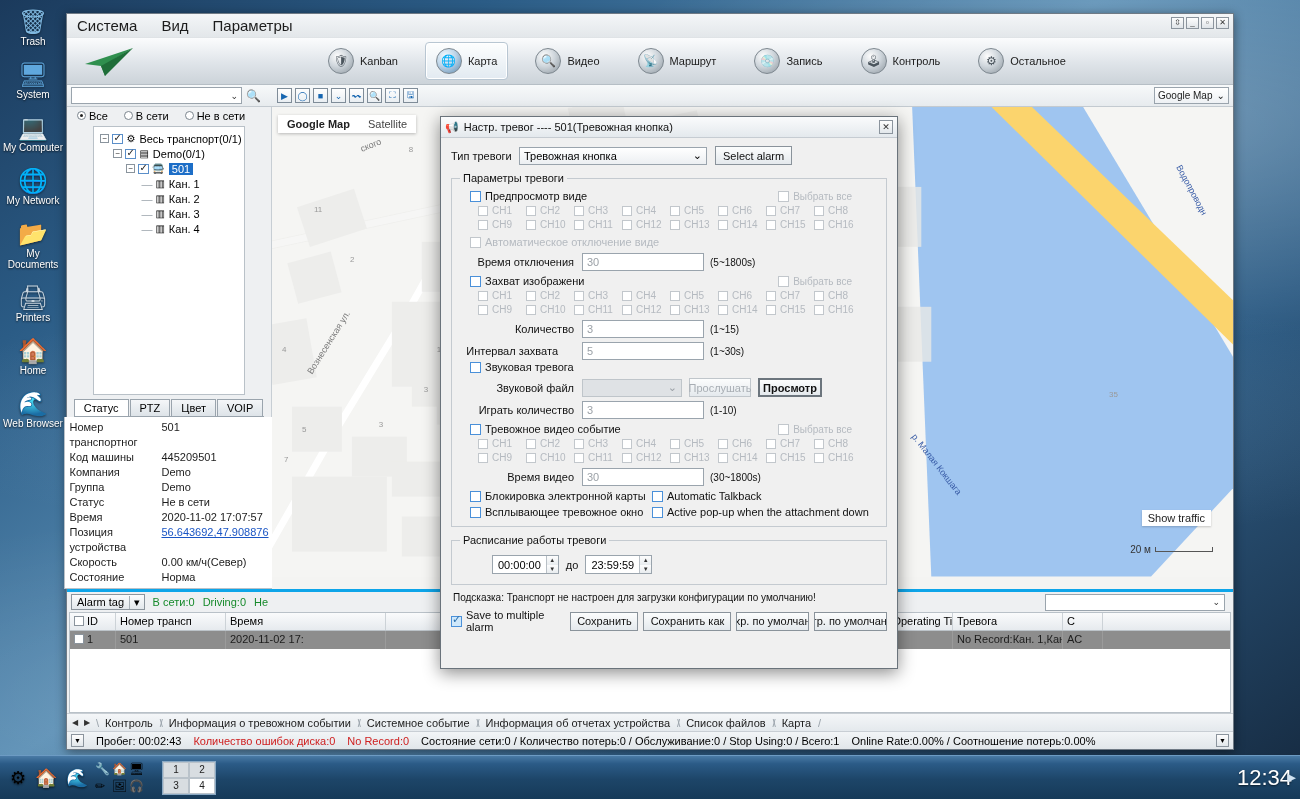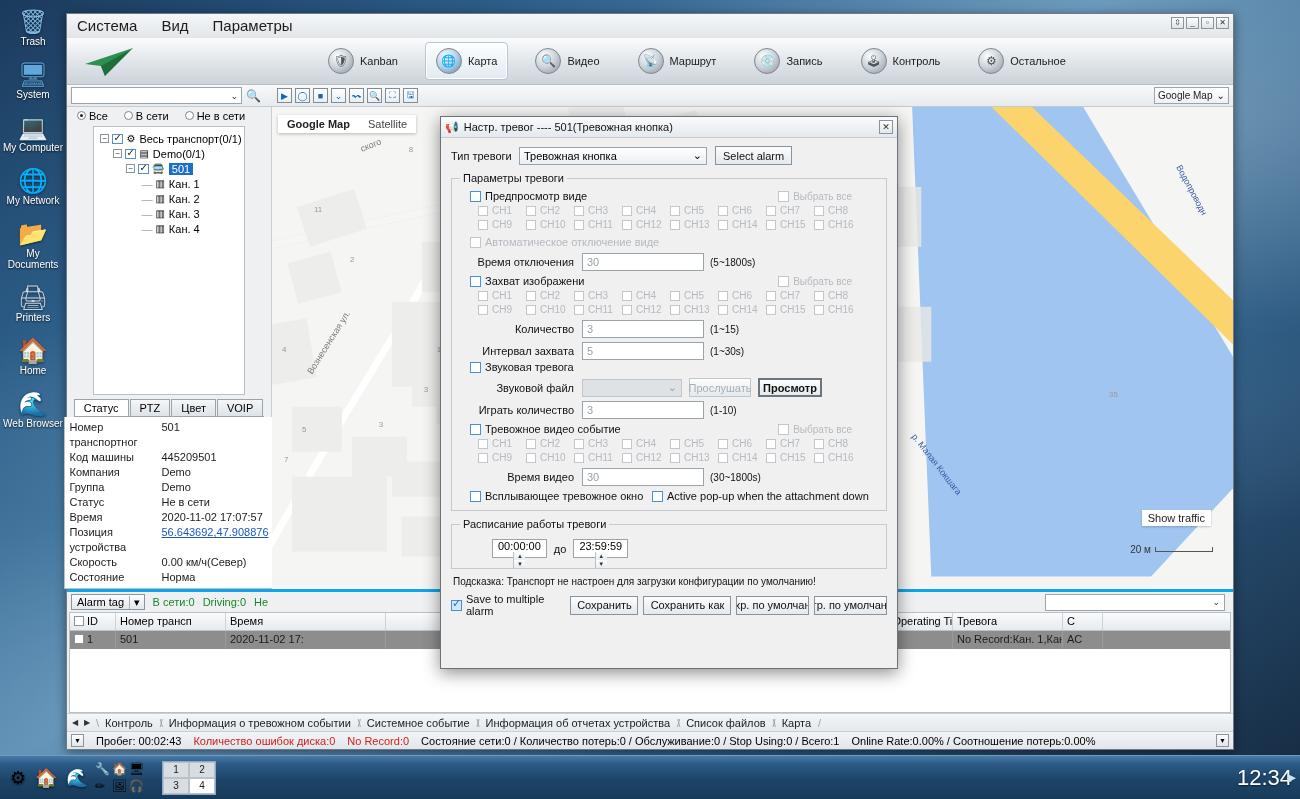--- a/index.html
+++ b/index.html
@@ -246,21 +246,21 @@
   .chgrid { display:flex; margin:3px 0 0 18px; }
   .chgrid .ch { width:48px; display:flex; align-items:center; font-size:10px; color:#b5bac0; }
   .chgrid .ch .cb { border-color:#c2c7cc; width:10px; height:10px; flex:0 0 10px; }
   .selall { display:flex; align-items:center; font-size:10px; color:#b5bac0; }
   .txt {
     height:18px; border:1px solid #9aa4ad; background:#fff; font-size:11px;
     padding:0 4px; display:flex; align-items:center; color:#111;
   }
   .txt.dim { color:#9ba1a7; }
   .hint { font-size:10px; color:#111; margin-left:6px; }
-  .spinbox { display:flex; align-items:center; border:1px solid #9aa4ad; background:#fff; height:19px;flex-direction:column; }
+  .spinbox { display:flex; align-items:center; border:1px solid #9aa4ad; background:#fff; height:19px; }
   .spinbox .sv { padding:0 5px; font-size:11px; }
   .spinbox .sp { display:flex; flex-direction:column; border-left:1px solid #b9c0c6; width:12px; height:17px; }
   .spinbox .sp i { flex:1; font-size:6px; line-height:8px; text-align:center; font-style:normal; color:#333; background:linear-gradient(#fdfdfd,#e8ecef); }
   .tip { font-size:10px; color:#111; margin:2px 0 6px 2px; }
   .modal-foot { display:flex; align-items:center; gap:5px; padding:0 10px; }
 
   
   .taskbar {
     position:absolute; left:0; bottom:0; width:1300px; height:44px;
     background:linear-gradient(#4a7ba6 0%, #2b5b87 18%, #1d4568 55%, #163a59 100%);
@@ -838,21 +838,21 @@
             <span>CH16</span>
           </span>
       </div>
 
       <div class="row" style="margin:5px 0 0 0">
         <span class="lbl" style="width:122px; text-align:right; padding-right:8px">Количество</span>
         <div class="txt dim" style="width:122px">3</div>
         <span class="hint">(1~15)</span>
       </div>
       <div class="row" style="margin:4px 0 0 0">
-        <span class="lbl" style="width:122px; text-align:right; padding-right:8px">Интервал захвата</span>
+        <span class="lbl" style="width:122px; text-align:right; padding-right:24px">Интервал захвата</span>
         <div class="txt dim" style="width:122px">5</div>
         <span class="hint">(1~30s)</span>
       </div>
 
       <div class="cbrow" style="margin:1px 0 0 10px">
         <span class="cb"></span>
         <span>Звуковая тревога</span>
       </div>
 
       <div class="row" style="margin:5px 0 0 0">
@@ -949,20 +949,30 @@
             <span>CH16</span>
           </span>
       </div>
 
       <div class="row" style="margin:5px 0 0 0">
         <span class="lbl" style="width:122px; text-align:right; padding-right:8px">Время видео</span>
         <div class="txt dim" style="width:122px">30</div>
         <span class="hint">(30~1800s)</span>
       </div>
 
+      <div style="display:flex; margin:4px 0 0 10px;">
+        <div class="cbrow" style="width:182px">
+          <span class="cb"></span>
+          <span>Блокировка электронной карты</span>
+        </div>
+        <div class="cbrow">
+          <span class="cb"></span>
+          <span>Automatic Talkback</span>
+        </div>
+      </div>
       <div style="display:flex; margin:4px 0 0 10px;">
         <div class="cbrow" style="width:182px">
           <span class="cb"></span>
           <span>Всплывающее тревожное окно</span>
         </div>
         <div class="cbrow">
           <span class="cb"></span>
           <span>Active pop-up when the attachment down</span>
         </div>
       </div>

